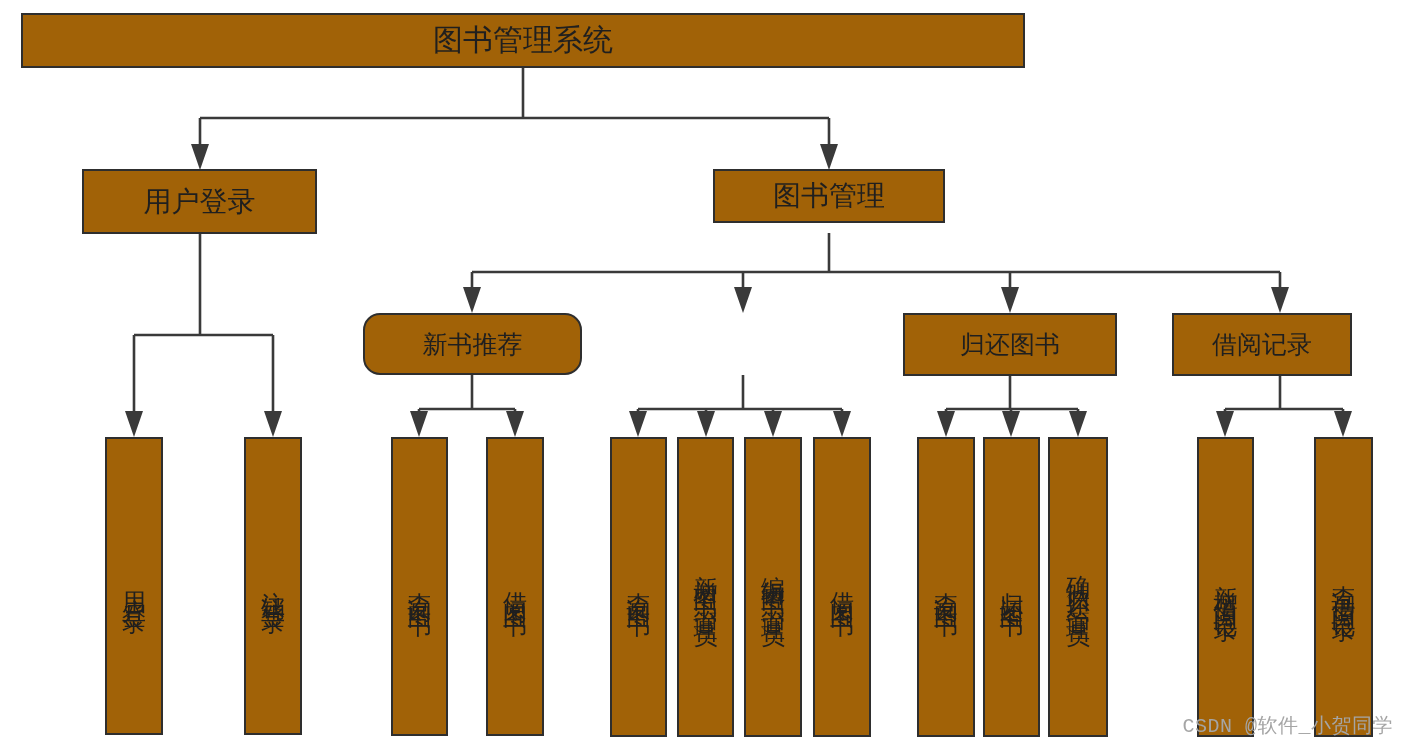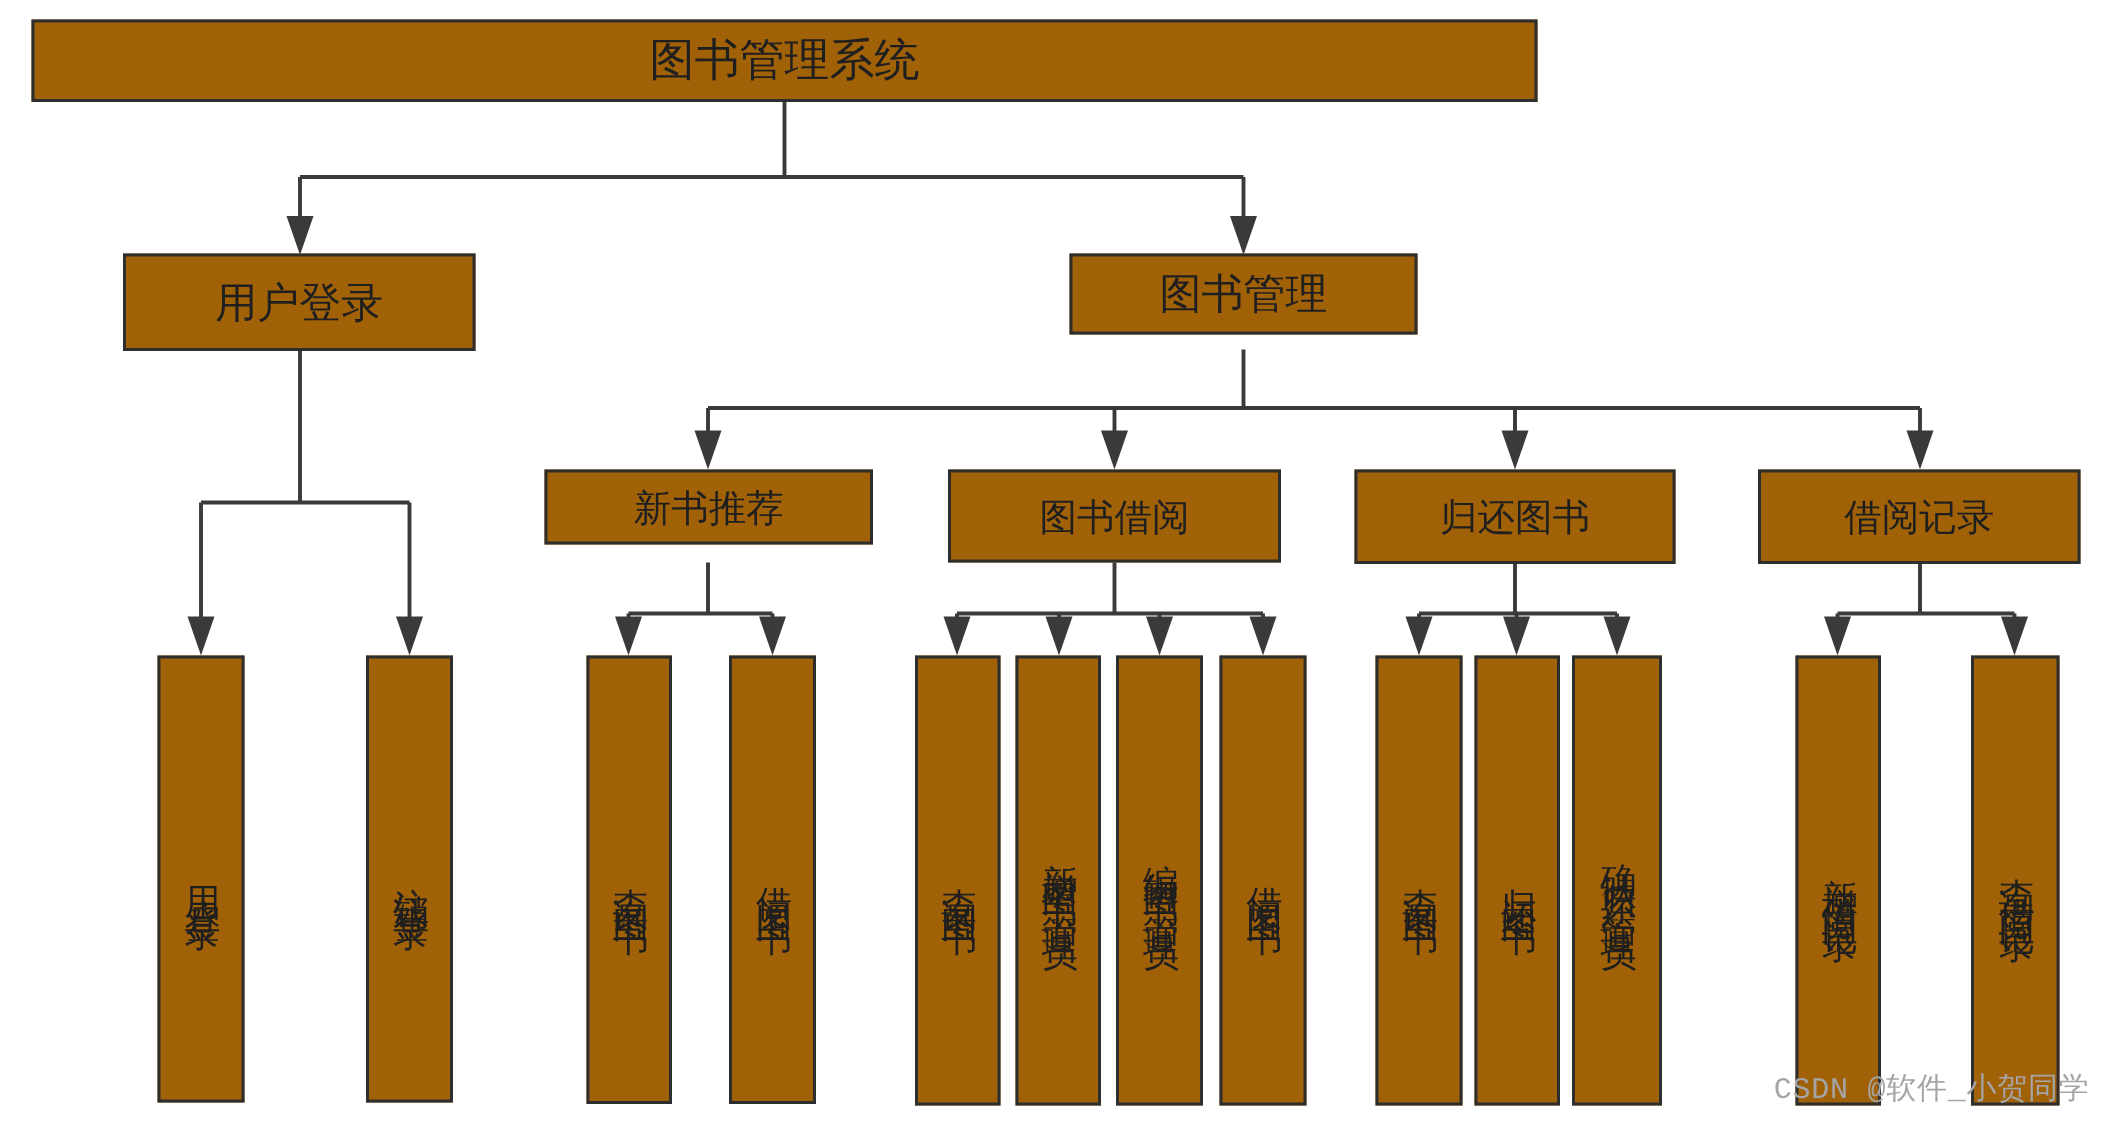--- a/index.html
+++ b/index.html
@@ -37,24 +37,24 @@
     writing-mode: vertical-rl;
     text-orientation: mixed;
     font-size: 24px;
     letter-spacing: 7px;
     line-height: 1;
   }
   
   #n-root        { left: 21px;   top: 13px;  width: 1004px; height: 55px; }
   #n-user-login  { left: 82px;   top: 169px; width: 235px;  height: 65px; }
   #n-book-mgmt   { left: 713px;  top: 169px; width: 232px;  height: 54px; }
-  #n-new-rec     { left: 363px;  top: 313px; width: 219px;  height: 50px; }
+  #n-new-rec     { left: 363px;  top: 313px; width: 219px;  height: 62px; border-radius: 17px; }
   #n-book-borrow { left: 632px;  top: 313px; width: 222px;  height: 62px; }
   #n-current     { left: 903px;  top: 313px; width: 214px;  height: 63px; }
-  #n-records     { left: 1172px; top: 313px; width: 215px;  height: 63px; }
+  #n-records     { left: 1172px; top: 313px; width: 180px;  height: 63px; }
   #n-leaf-1  { left: 105px;  top: 437px; width: 58px; height: 298px; }
   #n-leaf-2  { left: 244px;  top: 437px; width: 58px; height: 298px; }
   #n-leaf-3  { left: 391px;  top: 437px; width: 57px; height: 299px; }
   #n-leaf-4  { left: 486px;  top: 437px; width: 58px; height: 299px; }
   #n-leaf-5  { left: 610px;  top: 437px; width: 57px; height: 300px; }
   #n-leaf-6  { left: 677px;  top: 437px; width: 57px; height: 300px; }
   #n-leaf-7  { left: 744px;  top: 437px; width: 58px; height: 300px; }
   #n-leaf-8  { left: 813px;  top: 437px; width: 58px; height: 300px; }
   #n-leaf-9  { left: 917px;  top: 437px; width: 58px; height: 300px; }
   #n-leaf-10 { left: 983px;  top: 437px; width: 57px; height: 300px; }
@@ -109,21 +109,20 @@
       <path d="M1334 411 L1352 411 L1343 437 Z"></path>
     </g>
   </svg>
 
   <div class="node h-lg" id="n-root">图书管理系统</div>
 
   <div class="node h-md" id="n-user-login">用户登录</div>
   <div class="node h-md" id="n-book-mgmt">图书管理</div>
 
   <div class="node h-sm" id="n-new-rec">新书推荐</div>
-  <div class="node h-sm" id="n-book-borrow">图书借阅</div>
   <div class="node h-sm" id="n-current">归还图书</div>
   <div class="node h-sm" id="n-records">借阅记录</div>
 
   <div class="node v" id="n-leaf-1">用户登录</div>
   <div class="node v" id="n-leaf-2">注销登录</div>
 
   <div class="node v" id="n-leaf-3">查询图书</div>
   <div class="node v" id="n-leaf-4">借阅图书</div>
 
   <div class="node v" id="n-leaf-5">查询图书</div>

